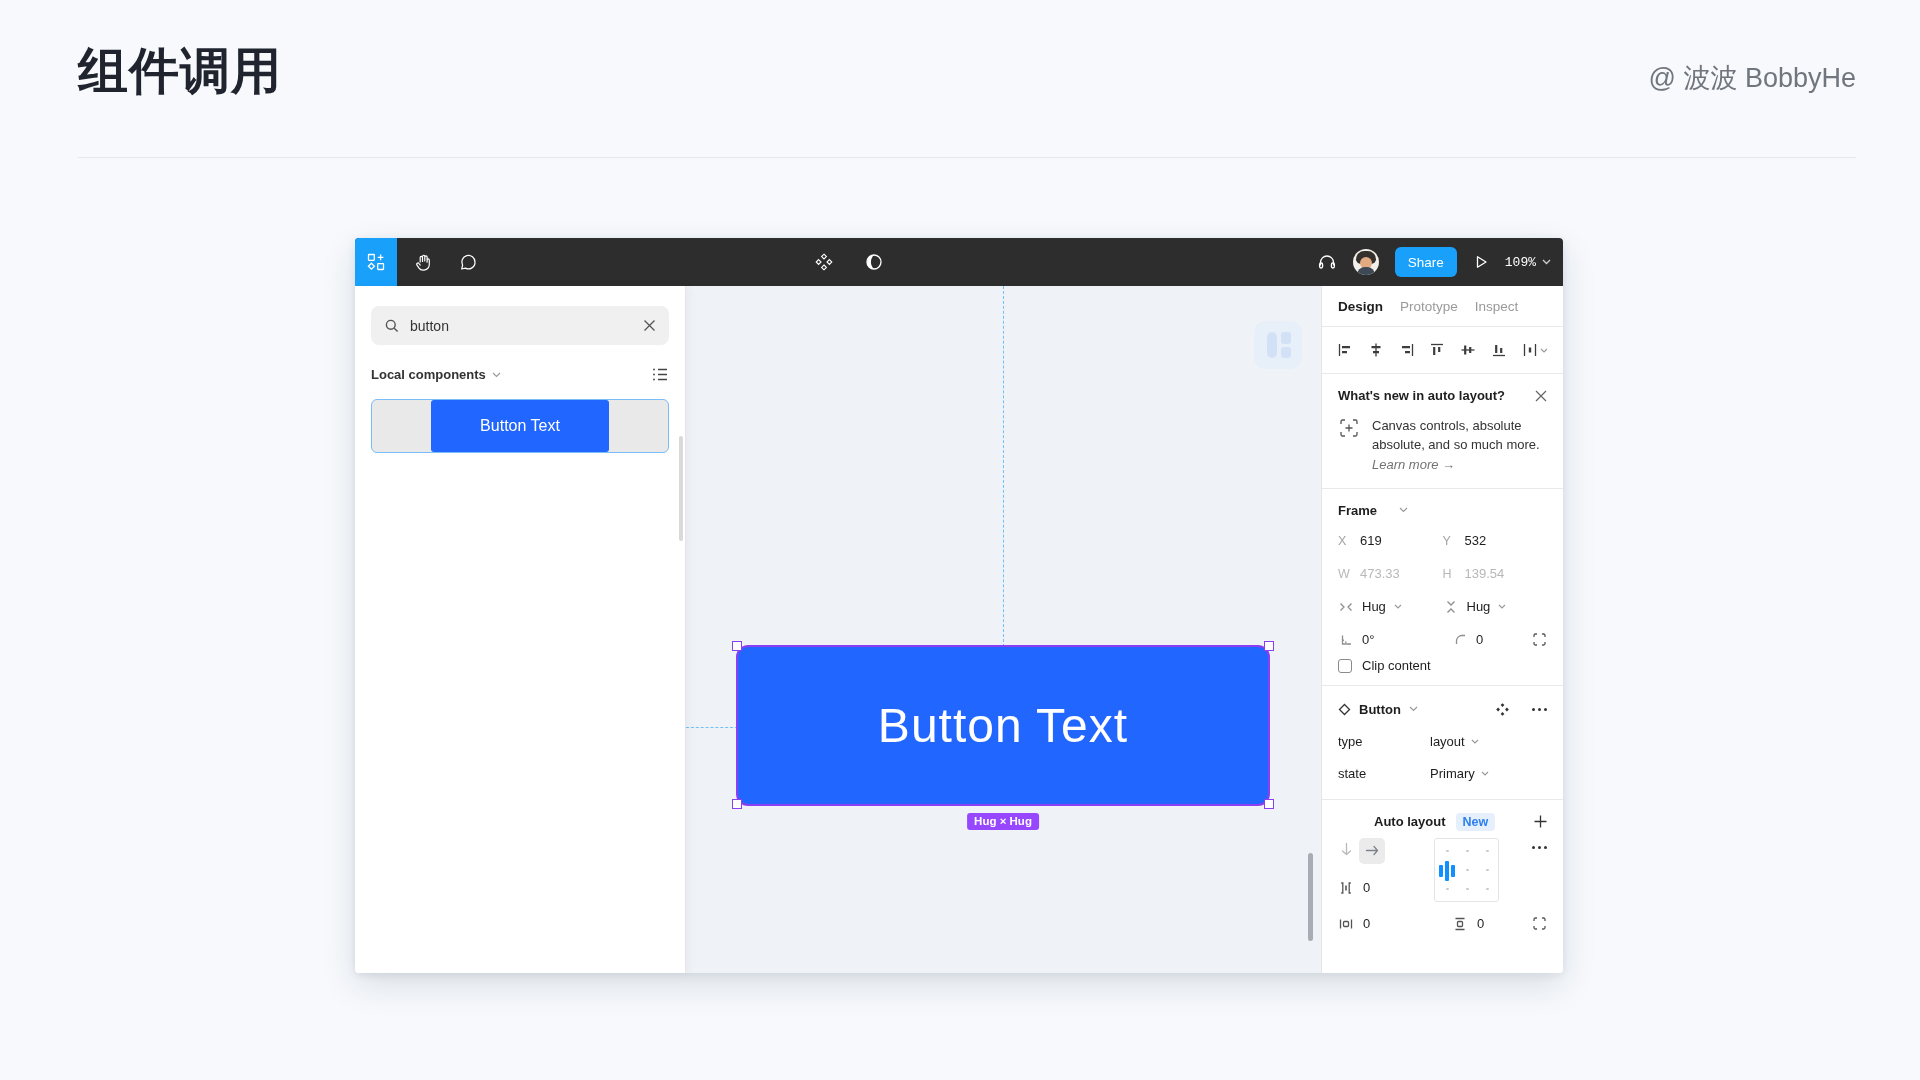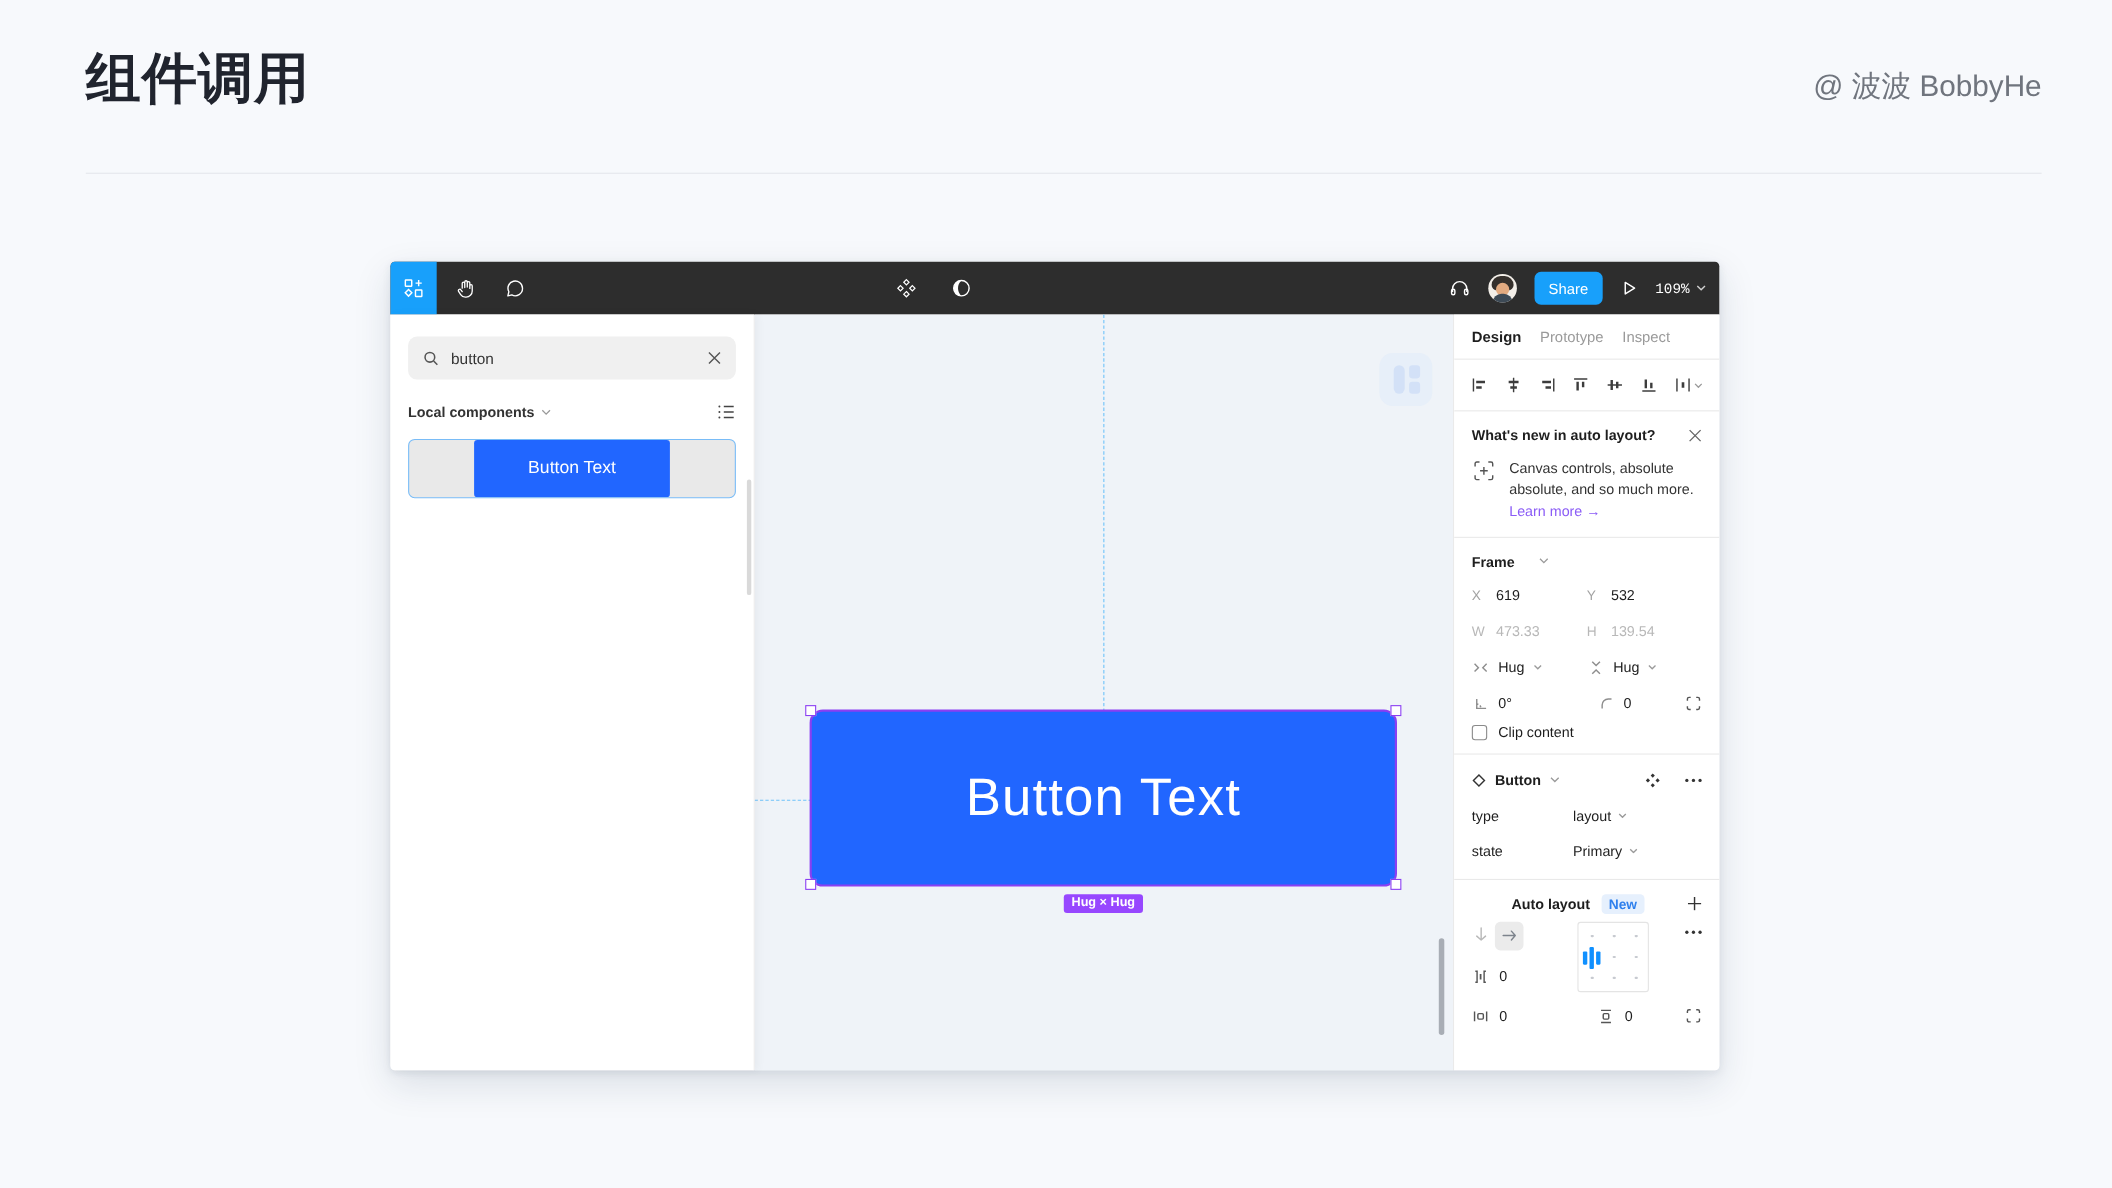--- a/index.html
+++ b/index.html
@@ -77,21 +77,21 @@
   .rp-tab.active { color:#1e1e1e; font-weight:700; }
   .rp-align { height:47px; display:flex; align-items:center; justify-content:space-between; padding:0 15px; color:#3d3d3d; }
   .rp-align .dist { display:flex; align-items:center; gap:2px; }
 
   .wn { padding:14px 16px 16px; }
   .wn-head { display:flex; align-items:center; }
   .wn-title { font-weight:700; font-size:13px; color:#1e1e1e; }
   .wn-close { margin-left:auto; color:#666; }
   .wn-body { display:flex; gap:12px; margin-top:14px; }
   .wn-text { font-size:13px; color:#333; line-height:1.45; }
-  .wn-link { color:#8b5cf6; margin-top:2px; display:inline-block; }
+  .wn-link { color:#737373; margin-top:2px; display:inline-block;font-style:italic; }
 
   .sec-title-row { display:flex; align-items:center; gap:22px; padding:14px 16px 0; }
   .sec-title { font-weight:700; font-size:13px; color:#1e1e1e; }
   .prow { display:flex; align-items:center; padding:0 16px; margin-top:13px; height:20px; }
   .pcell { display:flex; align-items:center; gap:8px; width:114px; }
   .plabel { color:#a3a3a3; font-size:12.5px; width:14px; }
   .pval { color:#1e1e1e; font-size:13px; }
   .pval.dim { color:#b8b8b8; }
   .picon { color:#8e8e8e; width:16px; display:flex; justify-content:center; }
   .caret { color:#9a9a9a; }

